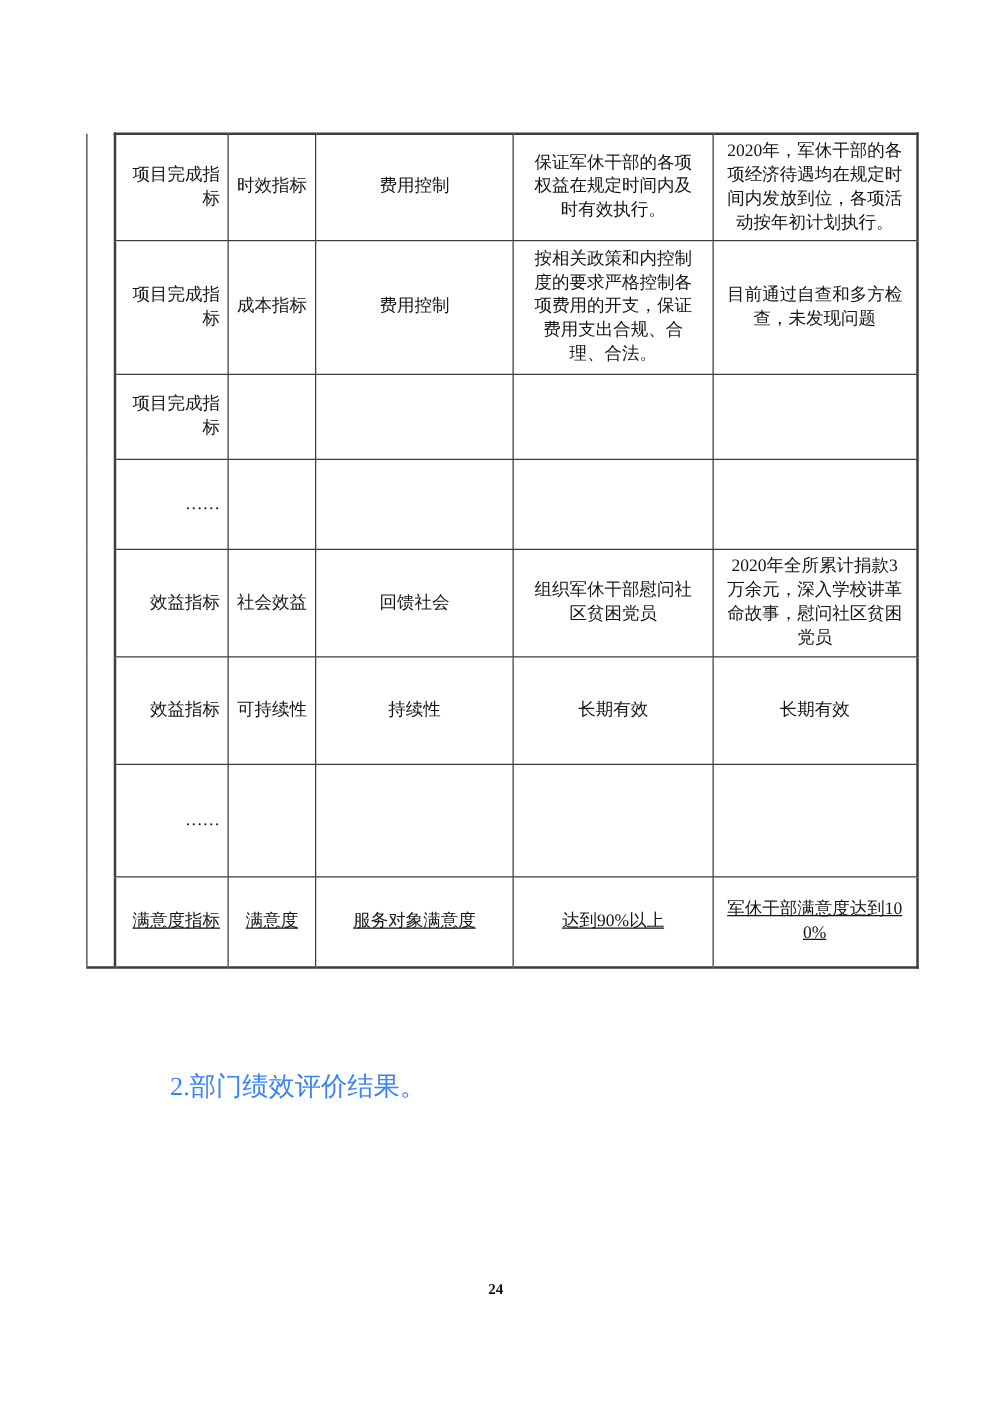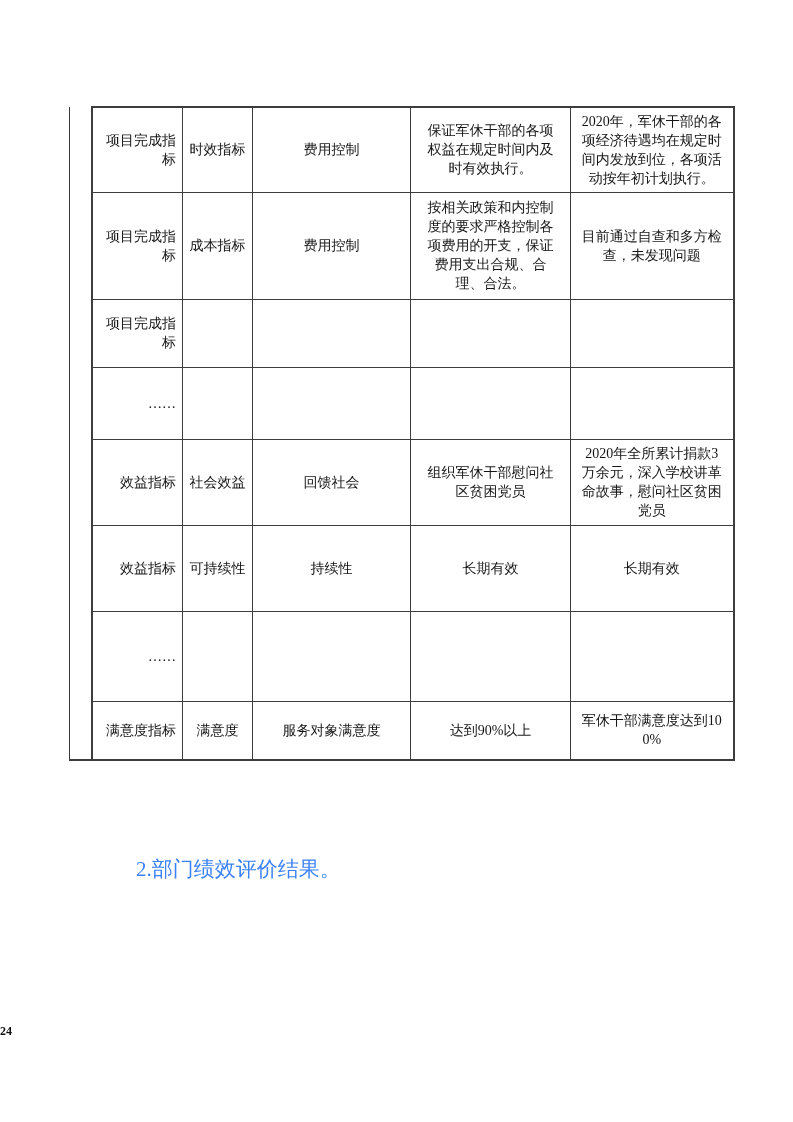--- a/index.html
+++ b/index.html
@@ -37,21 +37,21 @@
   }
   .doc-table td.c4 { padding: 0 11px; }
   .doc-table td.c5 { padding: 2px 8px; }
   .doc-table tr.r1 { height: 85px; }
   .doc-table tr.r2 { height: 107px; }
   .doc-table tr.r3 { height: 68px; }
   .doc-table tr.r4 { height: 72px; }
   .doc-table tr.r5 { height: 86px; }
   .doc-table tr.r6 { height: 86px; }
   .doc-table tr.r7 { height: 90px; }
-  .doc-table tr.r8 { height: 59px; }
+  .doc-table tr.r8 { height: 73px; text-decoration: underline; }
   .doc-table tr.r1 td { border-top-width: 2px; }
   .doc-table tr.r8 td { border-bottom-width: 2px; }
   .doc-table td.c5 { border-right-width: 2px; }
   .doc-table td.c1 { border-left-width: 2px; text-align: right; }
   
   .doc-table td.strip {
     border-top: none;
     border-left: 1.5px solid #3d3d3d;
     border-bottom-width: 2px;
     padding: 0;
@@ -67,20 +67,21 @@
     text-align: justify;
     color: #3b82f6;
   }
   .body-text .para { text-indent: 2em; }
 
   
   .page-number {
     position: absolute;
     left: 0; top: 1024px;
     width: 100%;
+    text-align: center;
     font-size: 12px;
     font-weight: bold;
     color: #111111;
   }
 </style>
 </head>
 <body>
 
 <div class="page">
 

